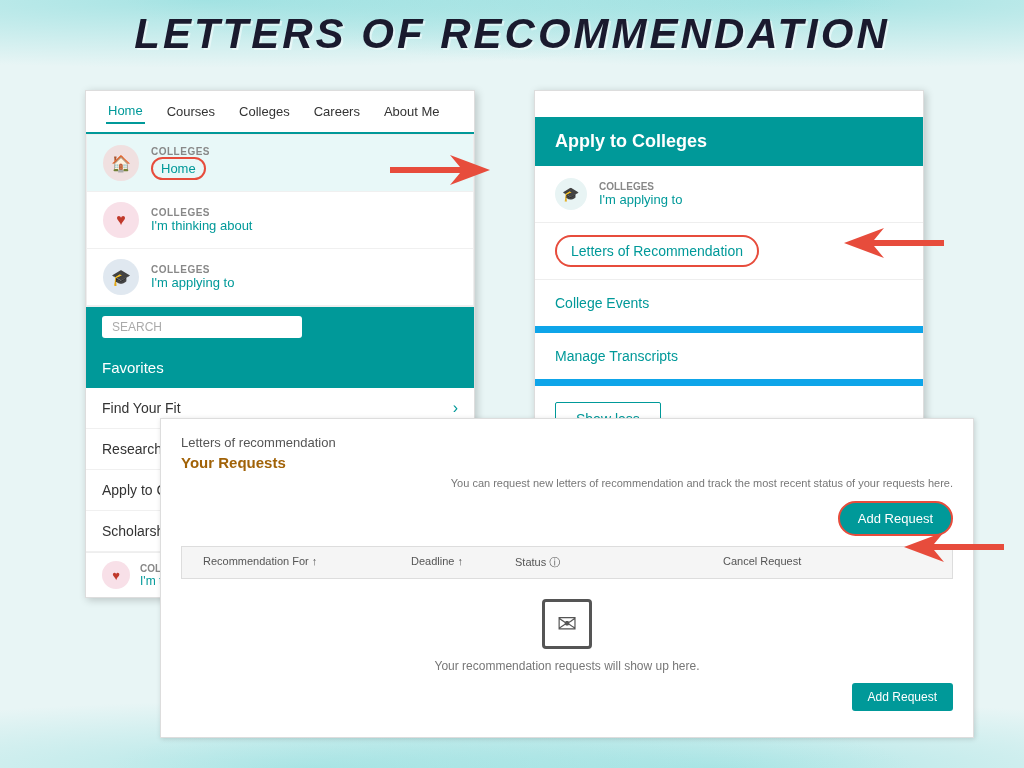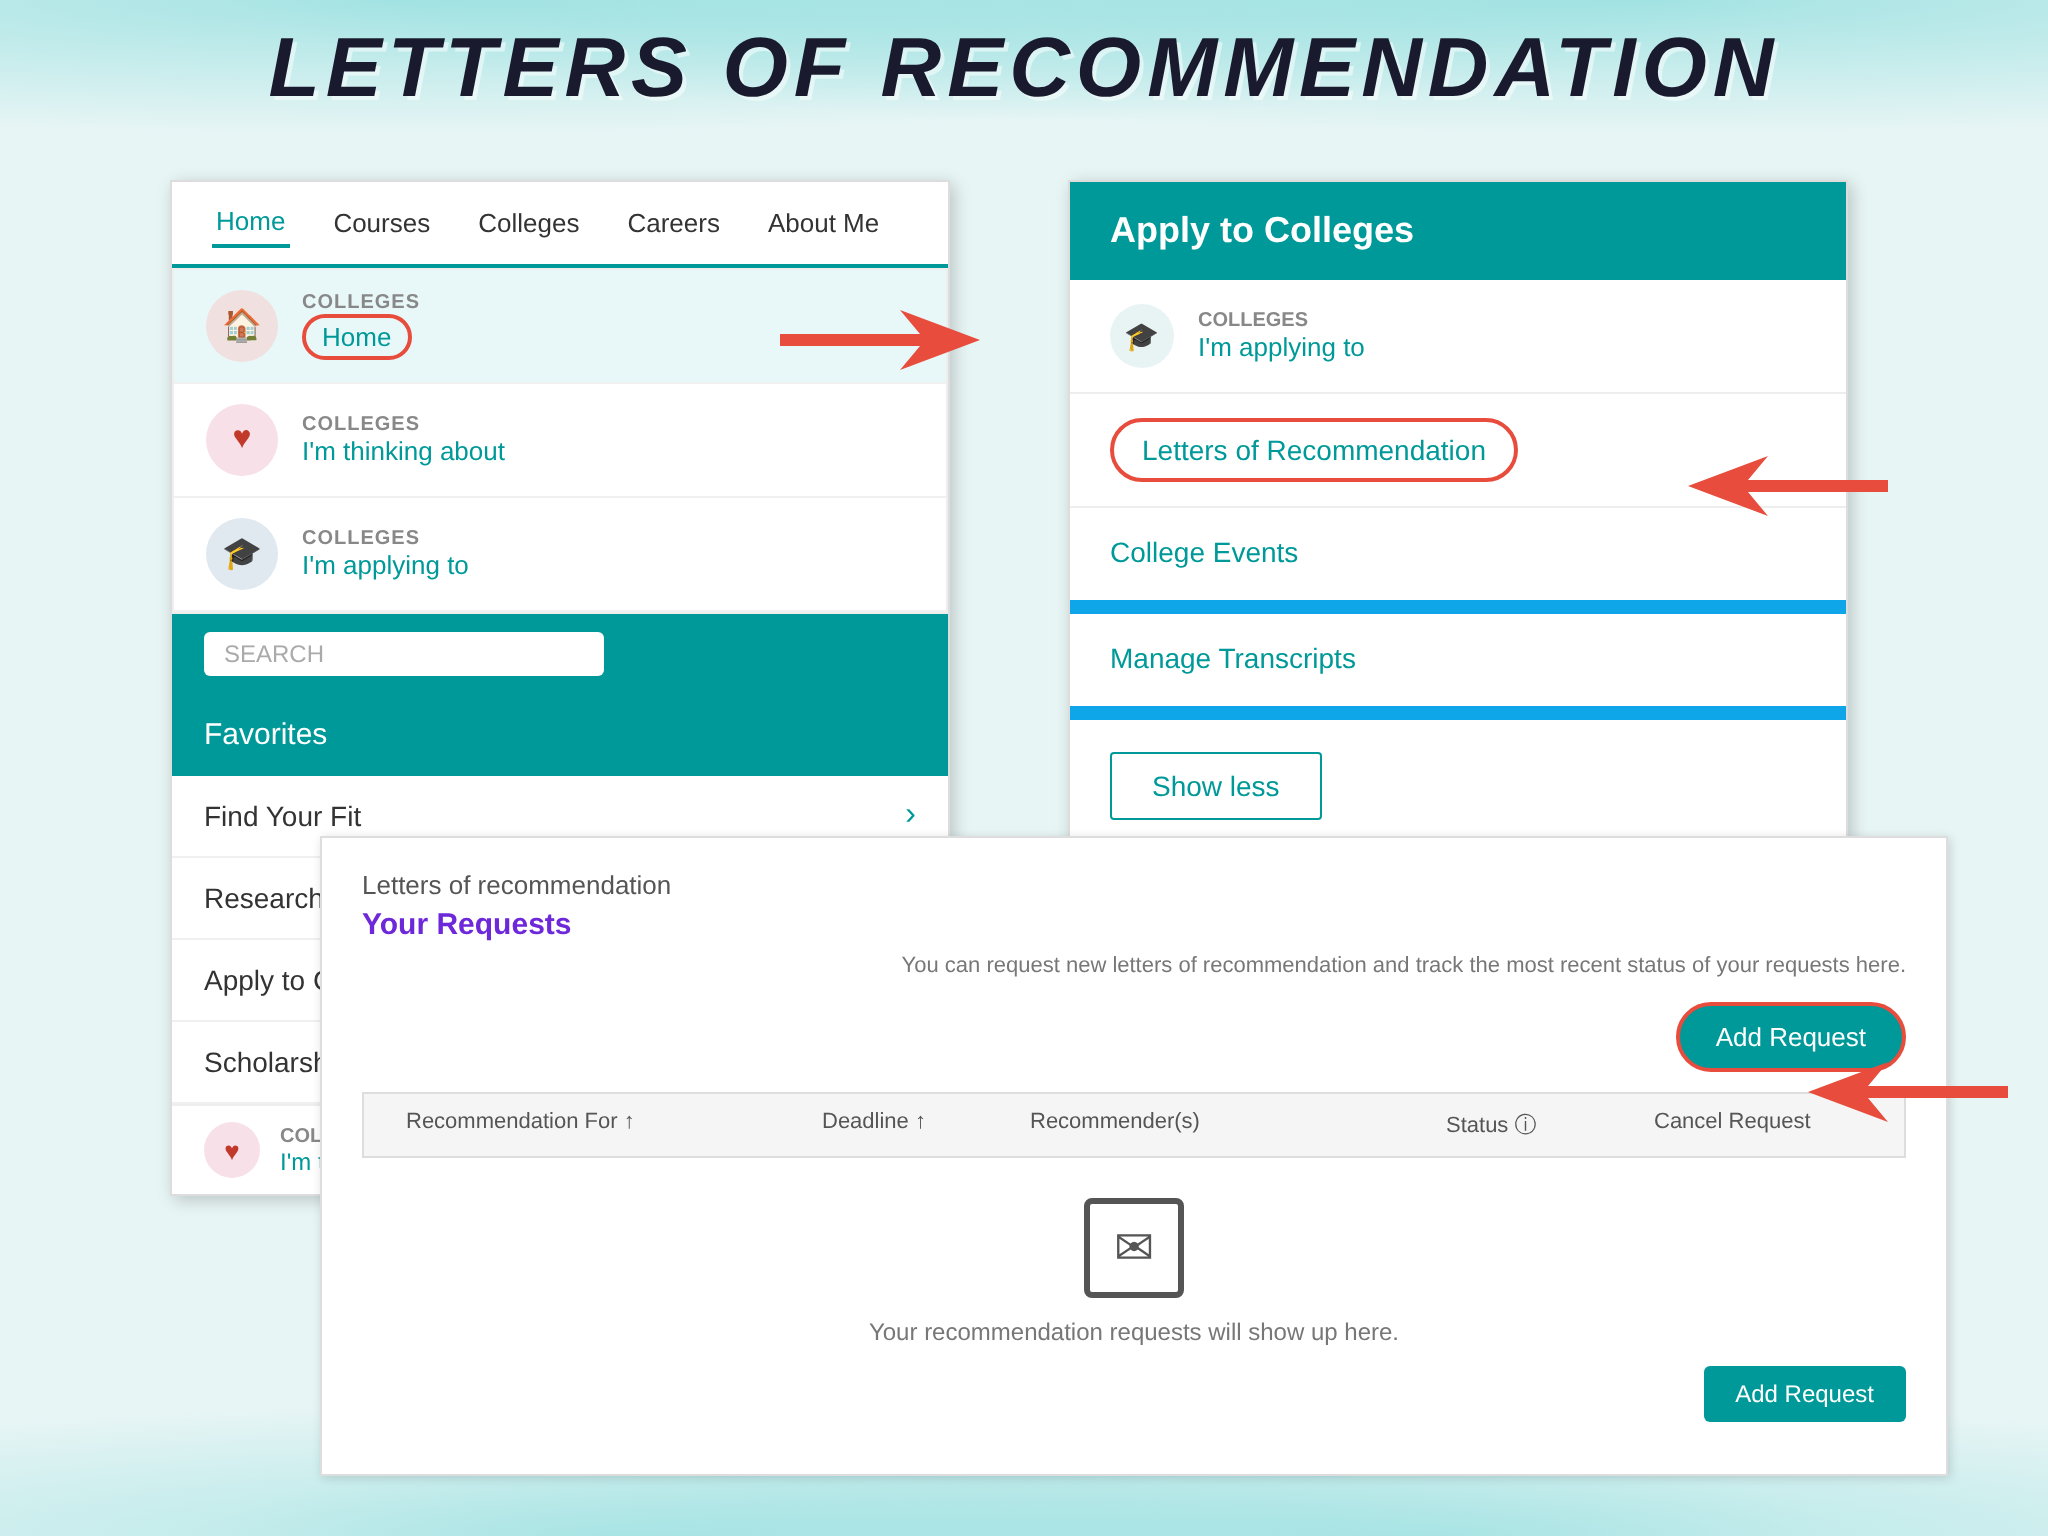--- a/index.html
+++ b/index.html
@@ -180,20 +180,21 @@
       box-shadow: 2px 2px 8px rgba(0,0,0,0.2);
       z-index: 5;
     }
 
     .right-panel-header {
       background: #009999;
       color: white;
       padding: 14px 20px;
       font-size: 18px;
       font-weight: bold;
+      margin-top: 26px;
     }
 
     .right-panel-item {
       display: flex;
       align-items: center;
       gap: 12px;
       padding: 12px 20px;
       border-bottom: 1px solid #eee;
       cursor: pointer;
     }
@@ -282,21 +283,21 @@
     }
 
     .lor-section-title {
       font-size: 13px;
       color: #555;
       margin-bottom: 4px;
     }
     .lor-your-requests {
       font-size: 15px;
       font-weight: bold;
-      color: #6d28d9;
+      color: #a16207;
       margin-bottom: 6px;
     }
     .lor-description {
       font-size: 11px;
       color: #777;
       margin-bottom: 12px;
       text-align: right;
     }
 
     .lor-toolbar {
@@ -520,21 +521,20 @@
   <div class="lor-your-requests">Your Requests</div>
   <div class="lor-description">You can request new letters of recommendation and track the most recent status of your requests here.</div>
 
   <div class="lor-toolbar">
     <button class="add-request-btn">Add Request</button>
   </div>
 
   <div class="table-header">
     <span>Recommendation For ↑</span>
     <span>Deadline ↑</span>
-    <span>Recommender(s)</span>
     <span>Status ⓘ</span>
     <span>Cancel Request</span>
   </div>
 
   <div class="empty-state">
     <div class="email-icon">✉</div>
     <div class="empty-text">Your recommendation requests will show up here.</div>
     <button class="add-request-btn2">Add Request</button>
   </div>
 </div>

